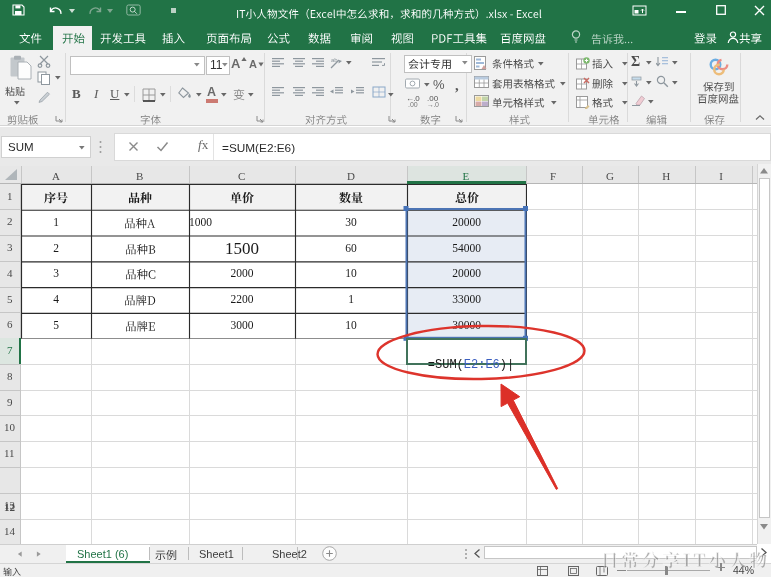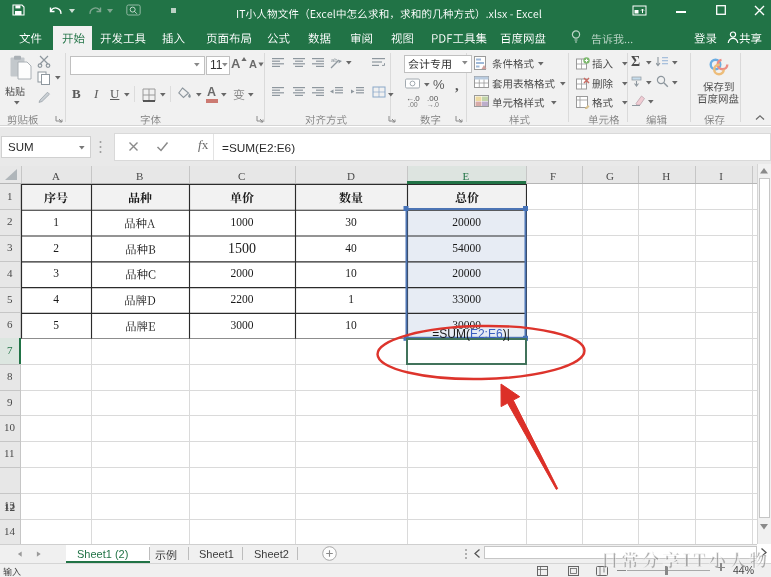--- a/index.html
+++ b/index.html
@@ -640,31 +640,31 @@
       <svg class="" style="" width="26" height="18" viewBox="0 0 26 18">
         <path transform="translate(0,12.2)" d="M3.1 -10.1 3 -10C3.5 -9.5 4 -8.7 4.2 -8C5.5 -7.2 6.6 -9.7 3.1 -10.1ZM4.9 -3 3.2 -3.2V-0.4C3.2 0.5 3.5 0.7 4.9 0.7H6.4C8.8 0.7 9.4 0.6 9.4 -0C9.4 -0.3 9.3 -0.4 8.9 -0.6L8.9 -2H8.7C8.5 -1.3 8.3 -0.8 8.1 -0.6C8.1 -0.5 8 -0.5 7.8 -0.5C7.6 -0.4 7.1 -0.4 6.6 -0.4H5.1C4.6 -0.4 4.6 -0.5 4.6 -0.7V-2.7C4.8 -2.8 4.9 -2.9 4.9 -3ZM2.2 -2.9H2C2 -2.1 1.5 -1.4 1 -1.1C0.6 -0.9 0.4 -0.6 0.5 -0.2C0.7 0.2 1.2 0.3 1.7 0C2.3 -0.3 2.7 -1.4 2.2 -2.9ZM8.9 -3 8.8 -3C9.4 -2.3 10 -1.3 10.1 -0.4C11.4 0.6 12.6 -2.1 8.9 -3ZM5.5 -3.6 5.4 -3.6C5.9 -3 6.4 -2.2 6.4 -1.5C7.6 -0.6 8.7 -3 5.5 -3.6ZM3.6 -3.7V-4.1H8.4V-3.4H8.7C9.2 -3.4 9.8 -3.7 9.9 -3.8V-7.1C10.1 -7.2 10.2 -7.3 10.3 -7.3L9 -8.3L8.3 -7.7H7.1C7.9 -8.2 8.6 -8.9 9.1 -9.4C9.3 -9.4 9.5 -9.4 9.6 -9.6L7.6 -10.2C7.4 -9.5 7 -8.4 6.7 -7.7H3.7L2.2 -8.2V-3.3H2.4C3 -3.3 3.6 -3.6 3.6 -3.7ZM8.4 -7.3V-4.4H3.6V-7.3Z M17.2 -6V-3.7C17.2 -2.1 17 -0.3 15.2 0.9L15.3 1.1C18.1 0.1 18.6 -1.9 18.6 -3.7V-5.5C18.9 -5.5 19 -5.6 19.1 -5.8ZM19.9 -9.3C20.2 -7.9 20.9 -6.7 21.9 -5.8L20.3 -6V1H20.5C21.1 1 21.7 0.7 21.7 0.6V-5.5C21.9 -5.5 22 -5.6 22 -5.7C22.2 -5.4 22.5 -5.3 22.8 -5.1C22.8 -5.6 23.2 -6.2 23.8 -6.4L23.8 -6.6C22.4 -7.1 20.8 -8 20 -9.5C20.4 -9.5 20.5 -9.6 20.5 -9.7L18.5 -10.2C18.2 -8.6 16.7 -6.3 15.2 -5V-6.3C15.4 -6.3 15.5 -6.4 15.6 -6.5L14.9 -6.8C15.4 -7.6 15.8 -8.4 16.1 -9.4C16.4 -9.4 16.6 -9.5 16.6 -9.6L14.6 -10.2C14.1 -7.8 13.2 -5.3 12.2 -3.7L12.4 -3.6C12.9 -4 13.3 -4.5 13.8 -5.1V1.1H14C14.6 1.1 15.2 0.7 15.2 0.6V-4.9L15.2 -4.8C17.1 -5.8 19 -7.5 19.9 -9.3Z" fill="#1a1a1a"></path>
       </svg>
     </div>
 <div style="position:absolute;left:0px;top:215.8px;font-family:'Liberation Serif',sans-serif;font-size:11.5px;color:#1a1a1a;font-weight:normal;white-space:nowrap;line-height:13.8px;left:21px;width:70px;text-align:center">1</div>
 <div style="position:absolute;left:124.4px;top:215.8px;">
       <svg class="" style="" width="33" height="17" viewBox="0 0 33 17">
         <path transform="translate(0,11.7)" d="M7.8 -8.6V-5.9H3.7V-8.6ZM2.9 -9V-4.7H3.1C3.4 -4.7 3.7 -4.9 3.7 -5V-5.6H7.8V-4.8H8C8.2 -4.8 8.6 -4.9 8.6 -5V-8.5C8.8 -8.5 9 -8.6 9.1 -8.7L8.2 -9.4L7.7 -9H3.7L2.9 -9.3ZM4.3 -3.6V-0.5H1.8V-3.6ZM1.1 -3.9V0.8H1.2C1.5 0.8 1.8 0.7 1.8 0.6V-0.2H4.3V0.6H4.4C4.6 0.6 5 0.4 5 0.4V-3.4C5.2 -3.5 5.4 -3.6 5.5 -3.7L4.6 -4.4L4.1 -3.9H1.9L1.1 -4.3ZM9.7 -3.6V-0.5H7.2V-3.6ZM6.5 -3.9V0.9H6.6C6.9 0.9 7.2 0.7 7.2 0.6V-0.2H9.7V0.7H9.8C10.1 0.7 10.4 0.5 10.5 0.5V-3.4C10.7 -3.5 10.9 -3.6 10.9 -3.7L10 -4.4L9.6 -3.9H7.2L6.5 -4.3Z M15.6 -9.6C14.8 -9.1 13.2 -8.3 11.9 -7.9L12 -7.7C12.7 -7.8 13.4 -8 14 -8.2V-6.2H12L12.1 -5.8H13.8C13.4 -4.2 12.7 -2.6 11.8 -1.4L11.9 -1.2C12.8 -2.1 13.5 -3.1 14 -4.2V0.9H14.1C14.5 0.9 14.8 0.7 14.8 0.6V-4.5C15.2 -4 15.7 -3.3 15.9 -2.7C16.6 -2.2 17.2 -3.7 14.8 -4.7V-5.8H16.4C16.5 -5.8 16.5 -5.8 16.6 -5.9V-2.2H16.7C17 -2.2 17.3 -2.3 17.3 -2.4V-3H19V0.8H19.1C19.4 0.8 19.7 0.7 19.7 0.5V-3H21.4V-2.3H21.6C21.8 -2.3 22.2 -2.5 22.2 -2.5V-6.7C22.4 -6.7 22.6 -6.8 22.7 -6.9L21.7 -7.6L21.3 -7.2H19.7V-8.9C20 -9 20.1 -9.1 20.2 -9.3L19 -9.4V-7.2H17.4L16.6 -7.5V-6.2C16.2 -6.5 15.8 -6.8 15.8 -6.8L15.3 -6.2H14.8V-8.4C15.2 -8.5 15.7 -8.7 16 -8.9C16.3 -8.8 16.5 -8.8 16.6 -8.9ZM19 -3.4H17.3V-6.8H19ZM19.7 -3.4V-6.8H21.4V-3.4Z M26.8 -7.4 28.2 -3.2H25.5ZM27.8 0H31.2V-0.3L30.1 -0.4L27.4 -8.4H26.8L24.1 -0.5L23.1 -0.3V0H25.7V-0.3L24.6 -0.5L25.4 -2.9H28.3L29.1 -0.4L27.8 -0.3Z" fill="#1a1a1a"></path>
       </svg>
     </div>
-<div style="position:absolute;left:0px;top:215.8px;font-family:'Liberation Serif',sans-serif;font-size:11.5px;color:#1a1a1a;font-weight:normal;white-space:nowrap;line-height:13.8px;left:189px;width:106px;text-align:center">1000</div>
+<div style="position:absolute;left:0px;top:215.8px;font-family:'Liberation Serif',sans-serif;font-size:11.5px;color:#1a1a1a;font-weight:normal;white-space:nowrap;line-height:13.8px;left:189px;width:106px;">1000</div>
 <div style="position:absolute;left:0px;top:215.8px;font-family:'Liberation Serif',sans-serif;font-size:11.5px;color:#1a1a1a;font-weight:normal;white-space:nowrap;line-height:13.8px;left:295px;width:112px;text-align:center">30</div>
 <div style="position:absolute;left:0px;top:215.8px;font-family:'Liberation Serif',sans-serif;font-size:11.5px;color:#1a1a1a;font-weight:normal;white-space:nowrap;line-height:13.8px;left:407px;width:119px;text-align:center">20000</div>
 <div style="position:absolute;left:0px;top:241.5px;font-family:'Liberation Serif',sans-serif;font-size:11.5px;color:#1a1a1a;font-weight:normal;white-space:nowrap;line-height:13.8px;left:21px;width:70px;text-align:center">2</div>
 <div style="position:absolute;left:124.6px;top:241.5px;">
       <svg class="" style="" width="32" height="17" viewBox="0 0 32 17">
         <path transform="translate(0,11.7)" d="M7.8 -8.6V-5.9H3.7V-8.6ZM2.9 -9V-4.7H3.1C3.4 -4.7 3.7 -4.9 3.7 -5V-5.6H7.8V-4.8H8C8.2 -4.8 8.6 -4.9 8.6 -5V-8.5C8.8 -8.5 9 -8.6 9.1 -8.7L8.2 -9.4L7.7 -9H3.7L2.9 -9.3ZM4.3 -3.6V-0.5H1.8V-3.6ZM1.1 -3.9V0.8H1.2C1.5 0.8 1.8 0.7 1.8 0.6V-0.2H4.3V0.6H4.4C4.6 0.6 5 0.4 5 0.4V-3.4C5.2 -3.5 5.4 -3.6 5.5 -3.7L4.6 -4.4L4.1 -3.9H1.9L1.1 -4.3ZM9.7 -3.6V-0.5H7.2V-3.6ZM6.5 -3.9V0.9H6.6C6.9 0.9 7.2 0.7 7.2 0.6V-0.2H9.7V0.7H9.8C10.1 0.7 10.4 0.5 10.5 0.5V-3.4C10.7 -3.5 10.9 -3.6 10.9 -3.7L10 -4.4L9.6 -3.9H7.2L6.5 -4.3Z M15.6 -9.6C14.8 -9.1 13.2 -8.3 11.9 -7.9L12 -7.7C12.7 -7.8 13.4 -8 14 -8.2V-6.2H12L12.1 -5.8H13.8C13.4 -4.2 12.7 -2.6 11.8 -1.4L11.9 -1.2C12.8 -2.1 13.5 -3.1 14 -4.2V0.9H14.1C14.5 0.9 14.8 0.7 14.8 0.6V-4.5C15.2 -4 15.7 -3.3 15.9 -2.7C16.6 -2.2 17.2 -3.7 14.8 -4.7V-5.8H16.4C16.5 -5.8 16.5 -5.8 16.6 -5.9V-2.2H16.7C17 -2.2 17.3 -2.3 17.3 -2.4V-3H19V0.8H19.1C19.4 0.8 19.7 0.7 19.7 0.5V-3H21.4V-2.3H21.6C21.8 -2.3 22.2 -2.5 22.2 -2.5V-6.7C22.4 -6.7 22.6 -6.8 22.7 -6.9L21.7 -7.6L21.3 -7.2H19.7V-8.9C20 -9 20.1 -9.1 20.2 -9.3L19 -9.4V-7.2H17.4L16.6 -7.5V-6.2C16.2 -6.5 15.8 -6.8 15.8 -6.8L15.3 -6.2H14.8V-8.4C15.2 -8.5 15.7 -8.7 16 -8.9C16.3 -8.8 16.5 -8.8 16.6 -8.9ZM19 -3.4H17.3V-6.8H19ZM19.7 -3.4V-6.8H21.4V-3.4Z M23.6 -8 24.8 -7.9C24.8 -6.8 24.8 -5.7 24.8 -4.5V-3.9C24.8 -2.7 24.8 -1.6 24.8 -0.4L23.6 -0.3V0H26.9C29.3 0 30.2 -1.1 30.2 -2.3C30.2 -3.4 29.5 -4.2 27.7 -4.4C29.2 -4.7 29.8 -5.5 29.8 -6.4C29.8 -7.6 28.9 -8.4 27 -8.4H23.6ZM25.8 -4.2H26.6C28.4 -4.2 29.2 -3.5 29.2 -2.3C29.2 -1 28.3 -0.4 26.9 -0.4H25.8C25.8 -1.5 25.8 -2.7 25.8 -4.2ZM25.8 -8H26.7C28.2 -8 28.8 -7.4 28.8 -6.4C28.8 -5.2 28 -4.5 26.5 -4.5H25.8C25.8 -5.7 25.8 -6.9 25.8 -8Z" fill="#1a1a1a"></path>
       </svg>
     </div>
-<div style="position:absolute;left:0px;top:241.5px;font-family:'Liberation Serif',sans-serif;font-size:14px;color:#1a1a1a;font-weight:normal;white-space:nowrap;line-height:13.8px;left:189px;width:106px;text-align:center">1500</div>
-<div style="position:absolute;left:0px;top:241.5px;font-family:'Liberation Serif',sans-serif;font-size:11.5px;color:#1a1a1a;font-weight:normal;white-space:nowrap;line-height:13.8px;left:295px;width:112px;text-align:center">40</div>
+<div style="position:absolute;left:0px;top:241.5px;font-family:'Liberation Serif',sans-serif;font-size:17px;color:#1a1a1a;font-weight:normal;white-space:nowrap;line-height:13.8px;left:189px;width:106px;text-align:center">1500</div>
+<div style="position:absolute;left:0px;top:241.5px;font-family:'Liberation Serif',sans-serif;font-size:11.5px;color:#1a1a1a;font-weight:normal;white-space:nowrap;line-height:13.8px;left:295px;width:112px;text-align:center">60</div>
 <div style="position:absolute;left:0px;top:241.5px;font-family:'Liberation Serif',sans-serif;font-size:11.5px;color:#1a1a1a;font-weight:normal;white-space:nowrap;line-height:13.8px;left:407px;width:119px;text-align:center">54000</div>
 <div style="position:absolute;left:0px;top:267.3px;font-family:'Liberation Serif',sans-serif;font-size:11.5px;color:#1a1a1a;font-weight:normal;white-space:nowrap;line-height:13.8px;left:21px;width:70px;text-align:center">3</div>
 <div style="position:absolute;left:124.5px;top:267.3px;">
       <svg class="" style="" width="32" height="17" viewBox="0 0 32 17">
         <path transform="translate(0,11.7)" d="M7.8 -8.6V-5.9H3.7V-8.6ZM2.9 -9V-4.7H3.1C3.4 -4.7 3.7 -4.9 3.7 -5V-5.6H7.8V-4.8H8C8.2 -4.8 8.6 -4.9 8.6 -5V-8.5C8.8 -8.5 9 -8.6 9.1 -8.7L8.2 -9.4L7.7 -9H3.7L2.9 -9.3ZM4.3 -3.6V-0.5H1.8V-3.6ZM1.1 -3.9V0.8H1.2C1.5 0.8 1.8 0.7 1.8 0.6V-0.2H4.3V0.6H4.4C4.6 0.6 5 0.4 5 0.4V-3.4C5.2 -3.5 5.4 -3.6 5.5 -3.7L4.6 -4.4L4.1 -3.9H1.9L1.1 -4.3ZM9.7 -3.6V-0.5H7.2V-3.6ZM6.5 -3.9V0.9H6.6C6.9 0.9 7.2 0.7 7.2 0.6V-0.2H9.7V0.7H9.8C10.1 0.7 10.4 0.5 10.5 0.5V-3.4C10.7 -3.5 10.9 -3.6 10.9 -3.7L10 -4.4L9.6 -3.9H7.2L6.5 -4.3Z M15.6 -9.6C14.8 -9.1 13.2 -8.3 11.9 -7.9L12 -7.7C12.7 -7.8 13.4 -8 14 -8.2V-6.2H12L12.1 -5.8H13.8C13.4 -4.2 12.7 -2.6 11.8 -1.4L11.9 -1.2C12.8 -2.1 13.5 -3.1 14 -4.2V0.9H14.1C14.5 0.9 14.8 0.7 14.8 0.6V-4.5C15.2 -4 15.7 -3.3 15.9 -2.7C16.6 -2.2 17.2 -3.7 14.8 -4.7V-5.8H16.4C16.5 -5.8 16.5 -5.8 16.6 -5.9V-2.2H16.7C17 -2.2 17.3 -2.3 17.3 -2.4V-3H19V0.8H19.1C19.4 0.8 19.7 0.7 19.7 0.5V-3H21.4V-2.3H21.6C21.8 -2.3 22.2 -2.5 22.2 -2.5V-6.7C22.4 -6.7 22.6 -6.8 22.7 -6.9L21.7 -7.6L21.3 -7.2H19.7V-8.9C20 -9 20.1 -9.1 20.2 -9.3L19 -9.4V-7.2H17.4L16.6 -7.5V-6.2C16.2 -6.5 15.8 -6.8 15.8 -6.8L15.3 -6.2H14.8V-8.4C15.2 -8.5 15.7 -8.7 16 -8.9C16.3 -8.8 16.5 -8.8 16.6 -8.9ZM19 -3.4H17.3V-6.8H19ZM19.7 -3.4V-6.8H21.4V-3.4Z M27.9 0.2C28.8 0.2 29.6 0 30.3 -0.5L30.4 -2.3H29.8L29.5 -0.6C29 -0.3 28.5 -0.2 28 -0.2C26.1 -0.2 24.7 -1.6 24.7 -4.2C24.7 -6.7 26.1 -8.2 28 -8.2C28.5 -8.2 29 -8.1 29.4 -7.8L29.8 -6.1H30.3L30.2 -7.9C29.5 -8.4 28.8 -8.6 27.9 -8.6C25.4 -8.6 23.6 -6.9 23.6 -4.2C23.6 -1.5 25.4 0.2 27.9 0.2Z" fill="#1a1a1a"></path>
       </svg>
     </div>
 <div style="position:absolute;left:0px;top:267.3px;font-family:'Liberation Serif',sans-serif;font-size:11.5px;color:#1a1a1a;font-weight:normal;white-space:nowrap;line-height:13.8px;left:189px;width:106px;text-align:center">2000</div>
 <div style="position:absolute;left:0px;top:267.3px;font-family:'Liberation Serif',sans-serif;font-size:11.5px;color:#1a1a1a;font-weight:normal;white-space:nowrap;line-height:13.8px;left:295px;width:112px;text-align:center">10</div>
 <div style="position:absolute;left:0px;top:267.3px;font-family:'Liberation Serif',sans-serif;font-size:11.5px;color:#1a1a1a;font-weight:normal;white-space:nowrap;line-height:13.8px;left:407px;width:119px;text-align:center">20000</div>
@@ -687,52 +687,52 @@
 <div style="position:absolute;left:0px;top:318.9px;font-family:'Liberation Serif',sans-serif;font-size:11.5px;color:#1a1a1a;font-weight:normal;white-space:nowrap;line-height:13.8px;left:295px;width:112px;text-align:center">10</div>
 <div style="position:absolute;left:0px;top:318.9px;font-family:'Liberation Serif',sans-serif;font-size:11.5px;color:#1a1a1a;font-weight:normal;white-space:nowrap;line-height:13.8px;left:407px;width:119px;text-align:center">30000</div>
 <svg class="abs" style="left:402px;top:205.3px" width="128" height="136.8" viewBox="0 0 128 136.8">
 <rect x="4.5" y="4" width="119" height="128.8" fill="none" stroke="#4d75b4" stroke-width="2"></rect>
 <rect x="1.5" y="1" width="5" height="5" fill="#4673b8"></rect>
       <rect x="121" y="1" width="5" height="5" fill="#4673b8"></rect>
 <rect x="1.5" y="130.8" width="5" height="5" fill="#4673b8"></rect>
       <rect x="121" y="130.8" width="5" height="5" fill="#4673b8"></rect>
     </svg>
 <div style="position:absolute;left:406px;top:338.1px;width:121px;height:26.8px;background:#fff;border:2px solid #41735b"></div>
-<div style="position:absolute;left:0px;top:327px;font-family:Liberation Sans, sans-serif;font-size:12px;color:#1a1a1a;font-weight:normal;white-space:nowrap;line-height:14.4px;left:411px;width:120px;text-align:center">=SUM(<span style="color:#3b5fc0">E2:E6</span>)<span style="font-weight:normal">|</span></div>
+<div style="position:absolute;left:0px;top:358px;font-family:Liberation Mono, monospace;font-size:12px;color:#1a1a1a;font-weight:normal;white-space:nowrap;line-height:14.4px;left:411px;width:120px;text-align:center">=SUM(<span style="color:#3b5fc0">E2:E6</span>)<span style="font-weight:normal">|</span></div>
 <div style="position:absolute;left:757px;top:164px;width:14px;height:380px;background:#f1f1f1;border-left:1px solid #d5d5d5"></div>
 <svg class="abs" style="left:760px;top:168px" width="8" height="6" viewBox="0 0 8 6">
       <path d="M4 0l4 5.5H0z" fill="#8a8a8a"></path>
     </svg>
 <div style="position:absolute;left:758.5px;top:178px;width:11px;height:340px;background:#fff;border:1px solid #c6c6c6"></div>
 <svg class="abs" style="left:760px;top:524px" width="8" height="6" viewBox="0 0 8 6">
       <path d="M4 5.5L0 0h8z" fill="#8a8a8a"></path>
     </svg>
 <svg class="abs" style="left:370px;top:320px" width="230" height="180" viewBox="0 0 230 180">
 <ellipse cx="111" cy="32.5" rx="103.5" ry="26.5" fill="none" stroke="#dd342c" stroke-width="2.4" transform="rotate(-1 111 32.5)"></ellipse>
 <path d="M131 64 L149.7 76.7 143.2 80.1 187.7 168.6 186.3 169.4 137.6 83.1 131.1 86.6 Z" fill="#dc3028" stroke="#dc3028" stroke-width="1"></path>
 </svg>
 <div style="position:absolute;left:0;top:544px;width:757px;height:19px;background:#f0f0f0;border-top:1px solid #cfcfcf"></div>
 <svg class="abs" style="left:17px;top:551px" width="6" height="7" viewBox="0 0 7 8">
       <path d="M5.5 0.5L1 3.5l4.5 3z" fill="#9a9a9a"></path>
     </svg>
 <svg class="abs" style="left:36px;top:551px" width="6" height="7" viewBox="0 0 7 8">
       <path d="M1 0.5l4.5 3L1 6.5z" fill="#9a9a9a"></path>
     </svg>
 <div style="position:absolute;left:66px;top:545px;width:84px;height:18px;background:#fff;border-bottom:2.2px solid #217346"></div>
-<div style="position:absolute;left:77px;top:548px;font-family:'Liberation Sans',sans-serif;font-size:11px;color:#217346;font-weight:normal;white-space:nowrap;line-height:13.2px;">Sheet1 (2)</div>
+<div style="position:absolute;left:77px;top:548px;font-family:'Liberation Sans',sans-serif;font-size:11px;color:#217346;font-weight:normal;white-space:nowrap;line-height:13.2px;">Sheet1 (6)</div>
 <div style="position:absolute;left:149px;top:547px;width:1px;height:13px;background:#bdbdbd"></div>
 <div style="position:absolute;left:155px;top:548px;">
       <svg class="" style="" width="24" height="16" viewBox="0 0 24 16">
         <path transform="translate(0,11.2)" d="M2.6 -3.9C2.1 -2.6 1.3 -1.4 0.4 -0.6C0.6 -0.5 1 -0.3 1.1 -0.1C2 -1 2.9 -2.3 3.4 -3.6ZM7.5 -3.5C8.3 -2.5 9.2 -1 9.4 -0.1L10.3 -0.5C9.9 -1.4 9.1 -2.8 8.3 -3.8ZM1.6 -8.4V-7.6H9.4V-8.4ZM0.7 -5.8V-4.9H5.1V-0.2C5.1 -0 5 0 4.8 0C4.6 0 3.9 0 3.1 0C3.3 0.3 3.4 0.6 3.4 0.9C4.4 0.9 5 0.9 5.4 0.7C5.8 0.6 6 0.3 6 -0.2V-4.9H10.4V-5.8Z M18.6 -8V-1.8H19.3V-8ZM20.4 -9.2V-0.2C20.4 -0.1 20.3 -0 20.1 0C20 0 19.4 0 18.7 -0C18.8 0.2 19 0.6 19 0.8C19.8 0.8 20.4 0.8 20.7 0.6C21 0.5 21.2 0.3 21.2 -0.2V-9.2ZM14.9 -3.2C15.3 -2.9 15.8 -2.5 16.1 -2.2C15.6 -1.1 14.9 -0.2 14.1 0.3C14.3 0.4 14.6 0.7 14.7 0.9C16.4 -0.3 17.5 -2.6 17.9 -6.1L17.4 -6.2L17.2 -6.2H15.8C16 -6.7 16.1 -7.3 16.2 -7.9H18.1V-8.6H14.3V-7.9H15.4C15.1 -6.1 14.6 -4.5 13.8 -3.4C13.9 -3.2 14.3 -3 14.4 -2.9C14.9 -3.5 15.3 -4.4 15.6 -5.4H17C16.9 -4.5 16.7 -3.7 16.4 -2.9C16.1 -3.2 15.7 -3.5 15.4 -3.8ZM13.3 -9.2C12.9 -7.6 12.2 -6 11.4 -5C11.5 -4.8 11.7 -4.3 11.8 -4.1C12.1 -4.5 12.3 -4.9 12.6 -5.3V0.9H13.3V-6.9C13.6 -7.6 13.9 -8.3 14.1 -9Z" fill="#3c3c3c"></path>
       </svg>
     </div>
 <div style="position:absolute;left:188px;top:547px;width:1px;height:13px;background:#bdbdbd"></div>
 <div style="position:absolute;left:199px;top:548px;font-family:'Liberation Sans',sans-serif;font-size:11px;color:#3c3c3c;font-weight:normal;white-space:nowrap;line-height:13.2px;">Sheet1</div>
 <div style="position:absolute;left:242px;top:547px;width:1px;height:13px;background:#bdbdbd"></div>
-<div style="position:absolute;left:254px;top:548px;font-family:'Liberation Sans',sans-serif;font-size:11px;color:#3c3c3c;font-weight:normal;white-space:nowrap;line-height:13.2px;">Sheet2</div>
+<div style="position:absolute;left:272px;top:548px;font-family:'Liberation Sans',sans-serif;font-size:11px;color:#3c3c3c;font-weight:normal;white-space:nowrap;line-height:13.2px;">Sheet2</div>
 <div style="position:absolute;left:297px;top:547px;width:1px;height:13px;background:#bdbdbd"></div>
 <svg class="abs" style="left:322px;top:546px" width="15" height="15" viewBox="0 0 15 15">
 <circle cx="7.5" cy="7.5" r="6.8" fill="#fdfdfd" stroke="#a8a8a8" stroke-width="1"></circle>
 <path d="M7.5 4.2v6.6M4.2 7.5h6.6" stroke="#8a8a8a" stroke-width="1.1"></path>
     </svg>
 <svg class="abs" style="left:464px;top:548px" width="4" height="12" viewBox="0 0 4 12">
 <circle cx="2" cy="2" r="1" fill="#9a9a9a"></circle>
       <circle cx="2" cy="6" r="1" fill="#9a9a9a"></circle>
       <circle cx="2" cy="10" r="1" fill="#9a9a9a"></circle>
     </svg>

